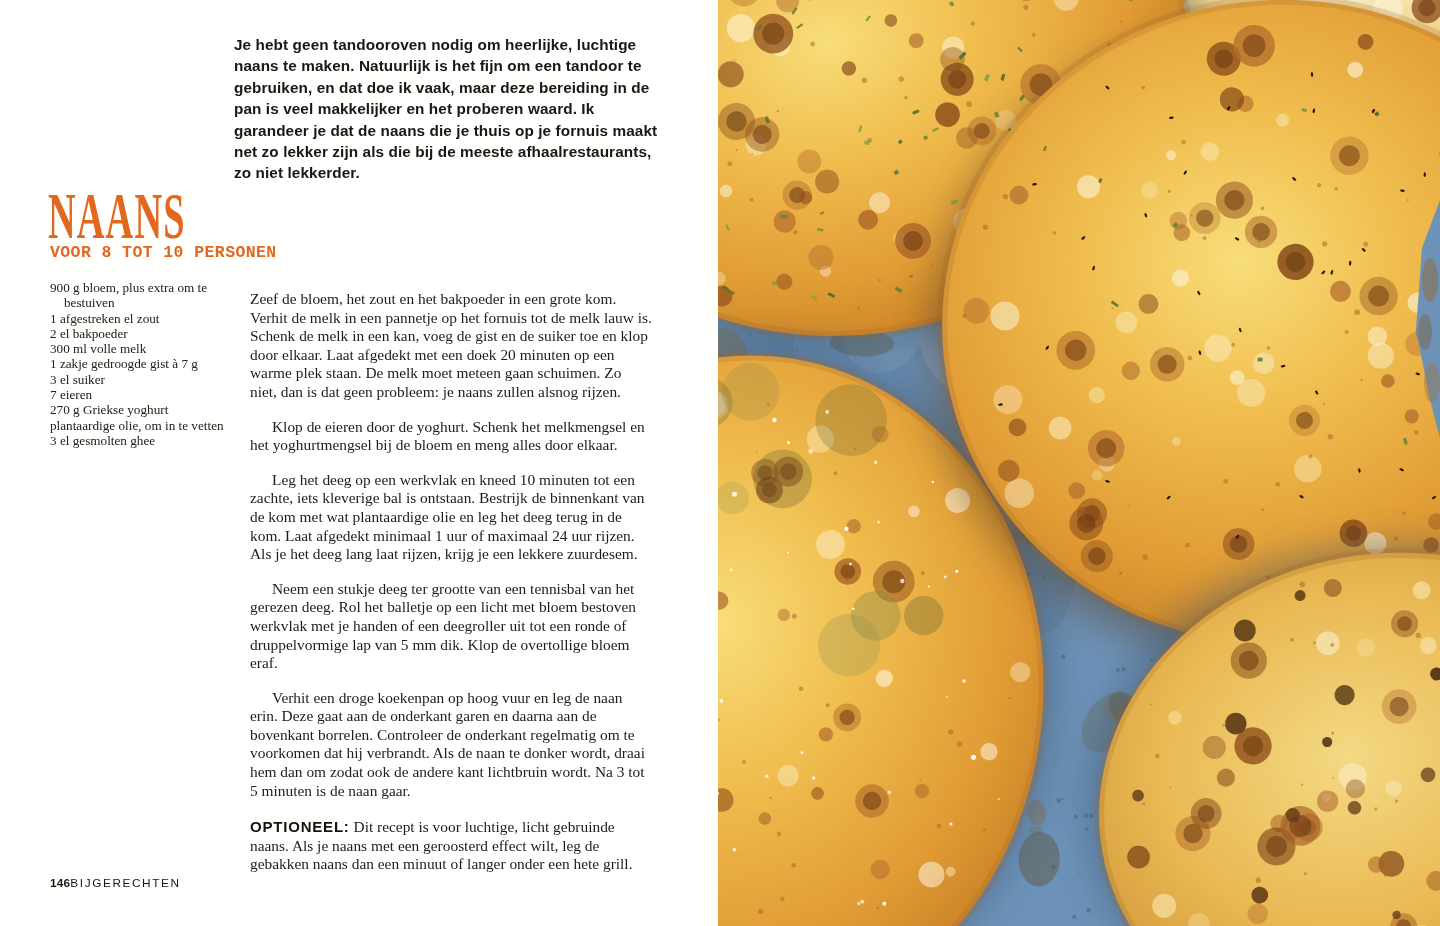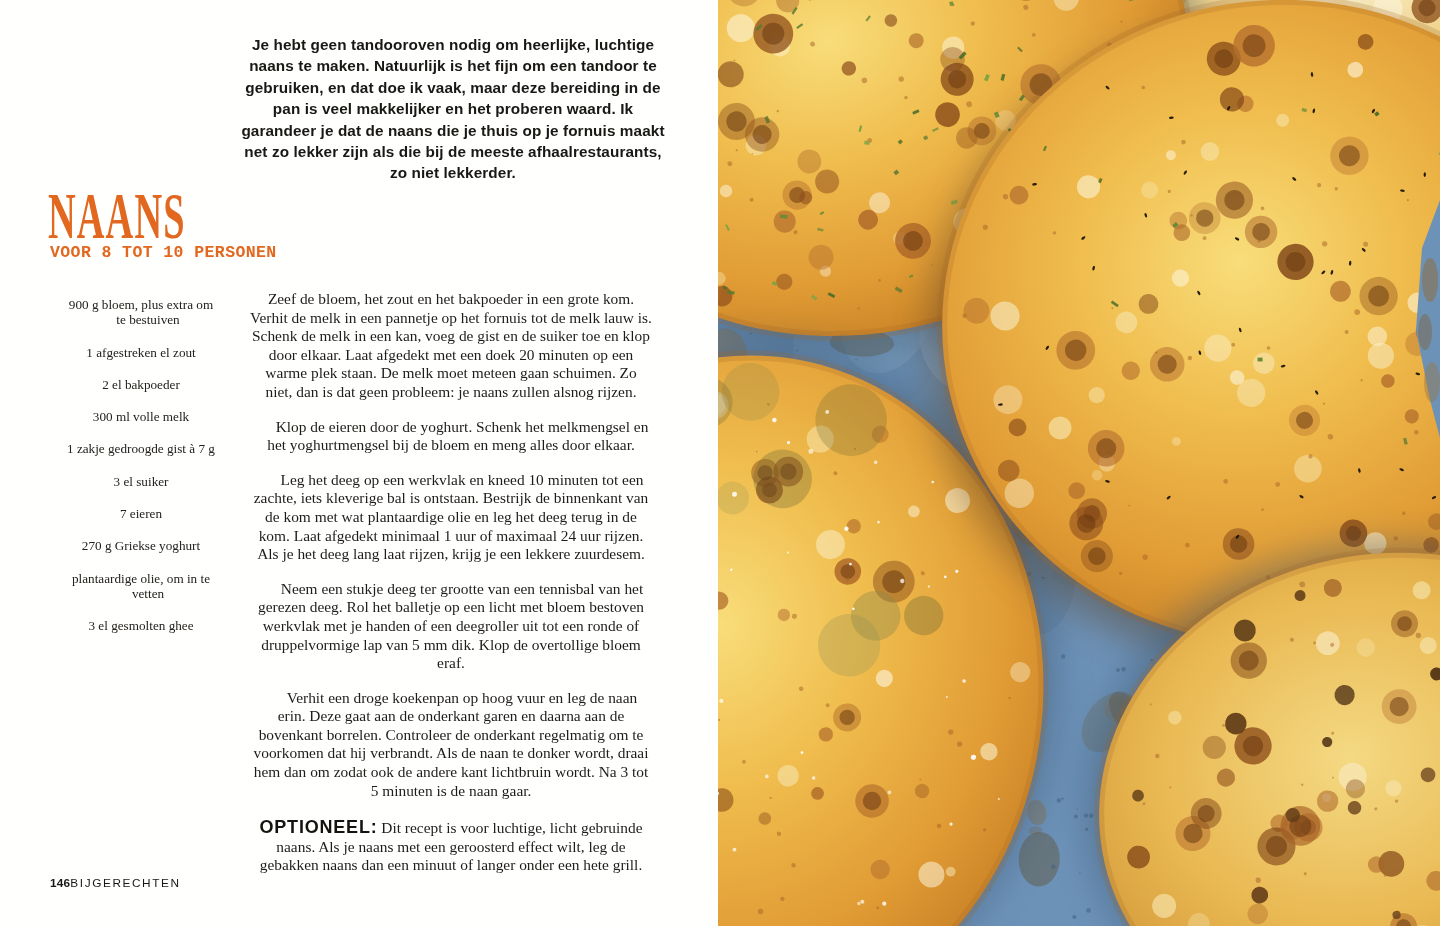--- a/index.html
+++ b/index.html
@@ -2,52 +2,52 @@
 <html><head>
 <meta charset="utf-8">
 <style>
   html,body{margin:0;padding:0;}
   body{
     width:1440px;height:926px;position:relative;overflow:hidden;
     background:#ffffff;font-family:"Liberation Serif", serif;color:#1e1c19;
   }
   .spread{position:absolute;inset:0;}
   
-  .left-page{position:absolute;left:0;top:0;width:718px;height:926px;background:#fffffe;text-align:center;}
+  .left-page{position:absolute;left:0;top:0;width:718px;height:926px;background:#fffffe;}
   .intro{
     position:absolute;left:234px;top:34px;width:438px;margin:0;
     font-family:"Liberation Sans", sans-serif;font-weight:bold;
     font-size:15.3px;line-height:21.4px;color:#191815;letter-spacing:.1px;
   }
   .title{
     position:absolute;left:48px;top:183px;margin:0;
     font-family:"Liberation Serif", serif;font-weight:bold;
     font-size:66px;line-height:1;color:#e2671f;
     transform:scaleX(.58);transform-origin:0 0;letter-spacing:2px;white-space:nowrap;
   }
   .subtitle{
     position:absolute;left:50px;top:243px;margin:0;
     font-family:Liberation Mono, monospace;font-weight:bold;
     font-size:16.5px;color:#e2671f;letter-spacing:.4px;white-space:nowrap;
   }
   .ingredients{
     position:absolute;left:50px;top:280px;width:182px;margin:0;padding:0;list-style:none;
     font-size:13.2px;line-height:15.3px;color:#23211d;
   }
-  .ingredients li{padding-left:14px;text-indent:-14px;margin:17px;}
+  .ingredients li{padding-left:14px;text-indent:-14px;margin:0;}
   .body-text{
     position:absolute;left:234px;top:274px;width:434px;
     font-size:15.4px;line-height:18.6px;color:#1e1c19;
   }
   .body-text p{margin:16px;}
   .body-text p.ind{text-indent:22px;}
   .body-text p.optional{margin-top:18px;text-indent:0;}
   .opt-label{
     font-family:"Liberation Sans", sans-serif;font-weight:bold;
-    font-size:18px;letter-spacing:.8px;color:#14130f;
+    font-size:15px;letter-spacing:.8px;color:#14130f;
   }
   .folio{
     position:absolute;left:50px;top:876px;
     font-family:"Liberation Sans", sans-serif;font-size:11.8px;color:#191815;
   }
   .folio .pagenum{font-weight:bold;letter-spacing:.2px;}
   .folio .section{letter-spacing:1.6px;}
   
   .photo{position:absolute;left:718px;top:0;width:722px;height:926px;overflow:hidden;}
   .photo svg{display:block;width:722px;height:926px;}

